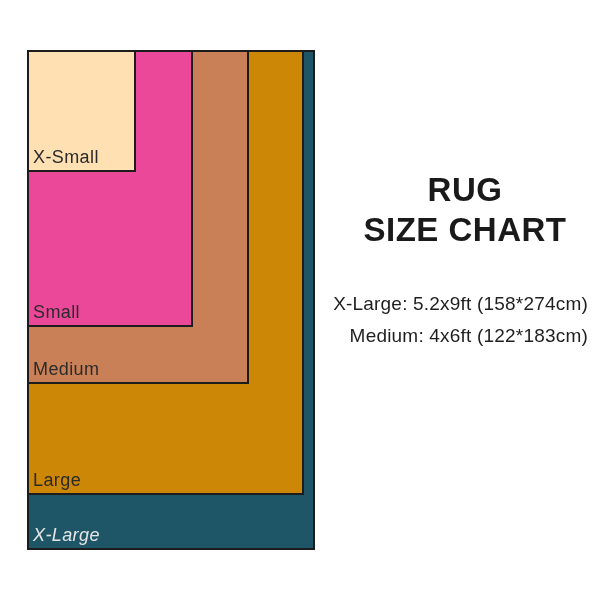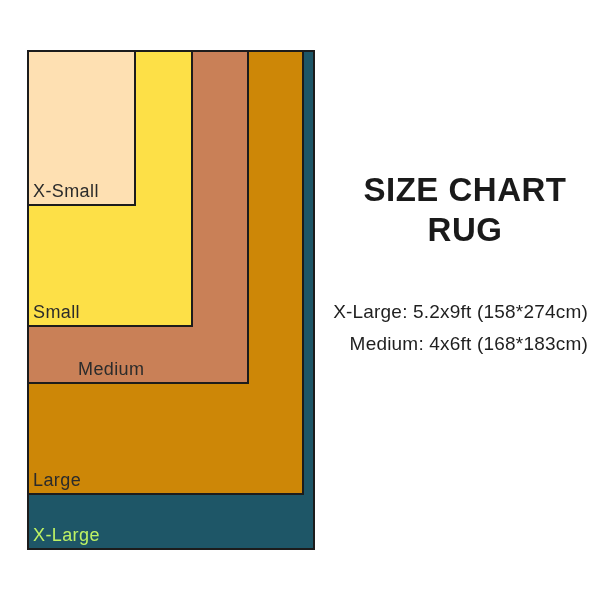--- a/index.html
+++ b/index.html
@@ -48,49 +48,48 @@
     position: absolute;
     right: 12px;
     top: 288px;
     text-align: right;
     font-size: 19px;
     line-height: 31.5px;
     font-weight: 500;
     color: #1f1f1f;
     letter-spacing: 0.2px;
     white-space: nowrap;
-    margin-top: 8px;
   }
 </style>
 </head>
 <body>
 
 <div class="canvas">
 
   <div class="diagram">
     <div class="rug-rect" style="width: 288.034px; height: 499.502px; background: rgb(30, 86, 103); border-color: rgb(28, 28, 28);">
-      <span class="rect-label" style="color: #bef264;">X-Large</span>
+      <span class="rect-label" style="color: #e5e5e5; font-style: italic;">X-Large</span>
     </div>
     <div class="rug-rect" style="width: 277.096px; height: 444.812px; background: rgb(205, 135, 7); border-color: rgb(28, 28, 28);">
       <span class="rect-label" style="color: rgb(43, 43, 43);">Large</span>
     </div>
     <div class="rug-rect" style="width: 222.406px; height: 333.609px; background: rgb(201, 128, 87); border-color: rgb(28, 28, 28);">
-      <span class="rect-label" style="color: rgb(43, 43, 43); margin-left: 45px;">Medium</span>
+      <span class="rect-label" style="color: rgb(43, 43, 43);">Medium</span>
     </div>
-    <div class="rug-rect" style="width: 165.893px; height: 277.096px; background: #fde047; border-color: rgb(28, 28, 28);">
+    <div class="rug-rect" style="width: 165.893px; height: 277.096px; background: #ec4899; border-color: rgb(28, 28, 28);">
       <span class="rect-label" style="color: rgb(43, 43, 43);">Small</span>
     </div>
-    <div class="rug-rect" style="width: 109.38px; height: 156px; background: rgb(254, 224, 178); border-color: rgb(28, 28, 28);">
+    <div class="rug-rect" style="width: 109.38px; height: 122px; background: rgb(254, 224, 178); border-color: rgb(28, 28, 28);">
       <span class="rect-label" style="color: rgb(43, 43, 43);">X-Small</span>
     </div>
   </div>
 
   <div class="chart-title">
+    <div>RUG</div>
     <div>SIZE CHART</div>
-    <div>RUG</div>
   </div>
 
   <div class="size-legend">
     <div>X-Large: 5.2x9ft (158*274cm)</div>
-    <div>Medium: 4x6ft (168*183cm)</div>
+    <div>Medium: 4x6ft (122*183cm)</div>
   </div>
 
 </div>
 
 </body></html>

